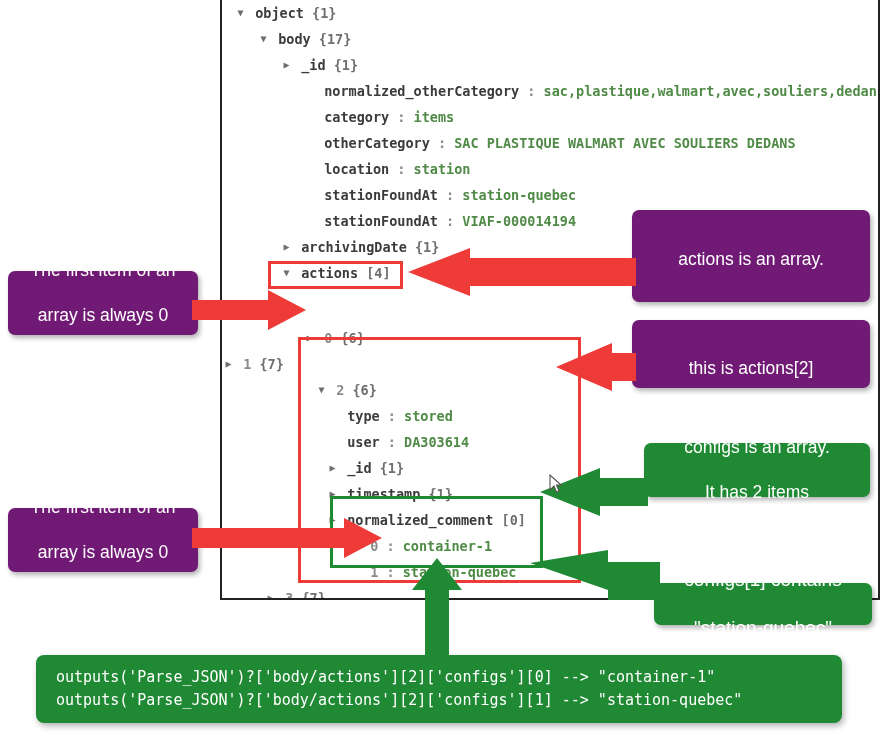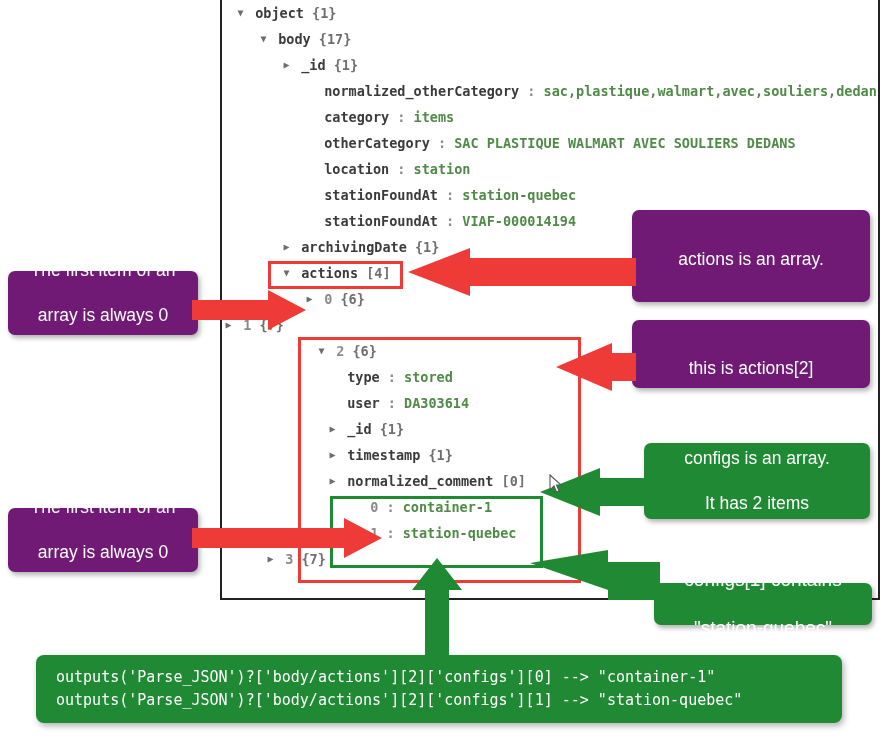--- a/index.html
+++ b/index.html
@@ -147,21 +147,21 @@
       <div class="row" style="padding-left: 35px;"><span class="caret">▼</span><span class="key"> body </span><span class="count"> {17}</span></div>
       <div class="row" style="padding-left: 58px;"><span class="caret">▶</span><span class="key"> _id </span><span class="count"> {1}</span></div>
       <div class="row" style="padding-left: 81px;"><span class="caret blank">▶</span><span class="key"> normalized_otherCategory </span><span class="colon">: </span><span class="val">sac,plastique,walmart,avec,souliers,dedans</span></div>
       <div class="row" style="padding-left: 81px;"><span class="caret blank">▶</span><span class="key"> category </span><span class="colon">: </span><span class="val">items</span></div>
       <div class="row" style="padding-left: 81px;"><span class="caret blank">▶</span><span class="key"> otherCategory </span><span class="colon">: </span><span class="val">SAC PLASTIQUE WALMART AVEC SOULIERS DEDANS</span></div>
       <div class="row" style="padding-left: 81px;"><span class="caret blank">▶</span><span class="key"> location </span><span class="colon">: </span><span class="val">station</span></div>
       <div class="row" style="padding-left: 81px;"><span class="caret blank">▶</span><span class="key"> stationFoundAt </span><span class="colon">: </span><span class="val">station-quebec</span></div>
       <div class="row" style="padding-left: 81px;"><span class="caret blank">▶</span><span class="key"> stationFoundAt </span><span class="colon">: </span><span class="val">VIAF-000014194</span></div>
       <div class="row" style="padding-left: 58px;"><span class="caret">▶</span><span class="key"> archivingDate </span><span class="count"> {1}</span></div>
       <div class="row" style="padding-left: 58px;"><span class="caret">▼</span><span class="key"> actions </span><span class="count"> [4]</span></div>
-      <div class="row" style="padding-left: 81px;"><span class="caret">▶</span><span class="idx"> 0 </span><span class="count"> {6}</span></div>
+      <div class="row" style="padding-left: 81px; margin-top: 39px;"><span class="caret">▶</span><span class="idx"> 0 </span><span class="count"> {6}</span></div>
       <div class="row" style=""><span class="caret">▶</span><span class="idx"> 1 </span><span class="count"> {7}</span></div>
       <div class="row" style="padding-left: 93px;"><span class="caret">▼</span><span class="idx"> 2 </span><span class="count"> {6}</span></div>
       <div class="row" style="padding-left: 104px;"><span class="caret blank">▶</span><span class="key"> type </span><span class="colon">: </span><span class="val">stored</span></div>
       <div class="row" style="padding-left: 104px;"><span class="caret blank">▶</span><span class="key"> user </span><span class="colon">: </span><span class="val">DA303614</span></div>
       <div class="row" style="padding-left: 104px;"><span class="caret">▶</span><span class="key"> _id </span><span class="count"> {1}</span></div>
       <div class="row" style="padding-left: 104px;"><span class="caret">▶</span><span class="key"> timestamp </span><span class="count"> {1}</span></div>
       <div class="row" style="padding-left: 104px;"><span class="caret">▶</span><span class="key"> normalized_comment </span><span class="count"> [0]</span></div>
       <div class="row" style="padding-left: 127px;"><span class="caret blank">▶</span><span class="idx"> 0 </span><span class="colon">: </span><span class="val">container-1</span></div>
       <div class="row" style="padding-left: 127px;"><span class="caret blank">▶</span><span class="idx"> 1 </span><span class="colon">: </span><span class="val">station-quebec</span></div>
       <div class="row" style="padding-left: 42px;"><span class="caret">▶</span><span class="idx"> 3 </span><span class="count"> {7}</span></div>
@@ -182,21 +182,21 @@
   <span>
     <span>The first item of an</span><br>
     <span>array is always 0</span>
   </span>
 </div>
 
 <div class="callout red" id="co-this-is" style="left:632px; top:320px; width:238px; height:68px;">
   <span>this is actions[2]</span>
 </div>
 
-<div class="callout green" id="co-configs" style="left:644px; top:443px; width:226px; height:76px;">
+<div class="callout green" id="co-configs" style="left:644px; top:443px; width:226px; height:54px;">
   <span>
     <span>configs is an array.</span><br>
     <span>It has 2 items</span>
   </span>
 </div>
 
 <div class="callout red" id="co-first-bottom" style="left:8px; top:508px; width:190px; height:64px;">
   <span>
     <span>The first item of an</span><br>
     <span>array is always 0</span>

